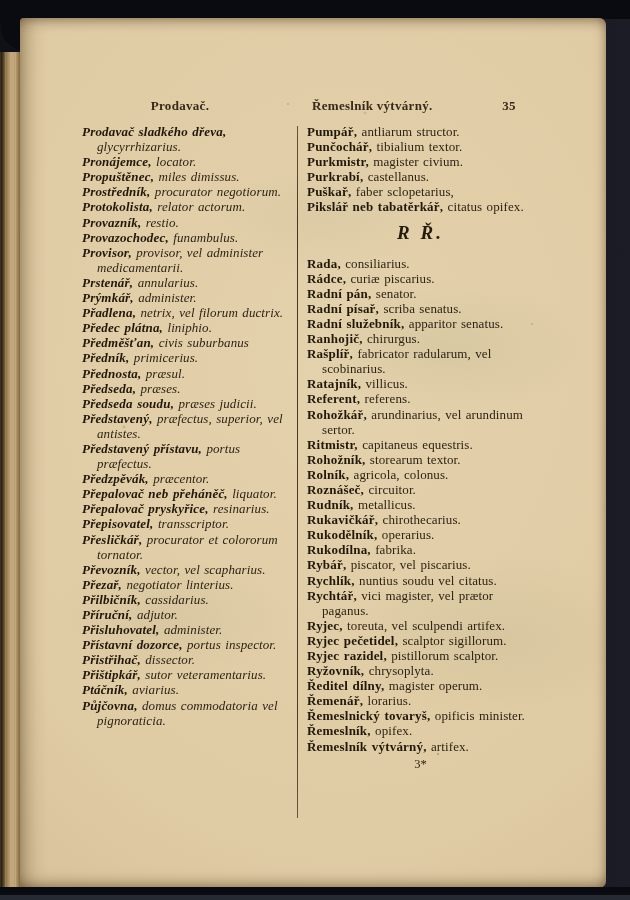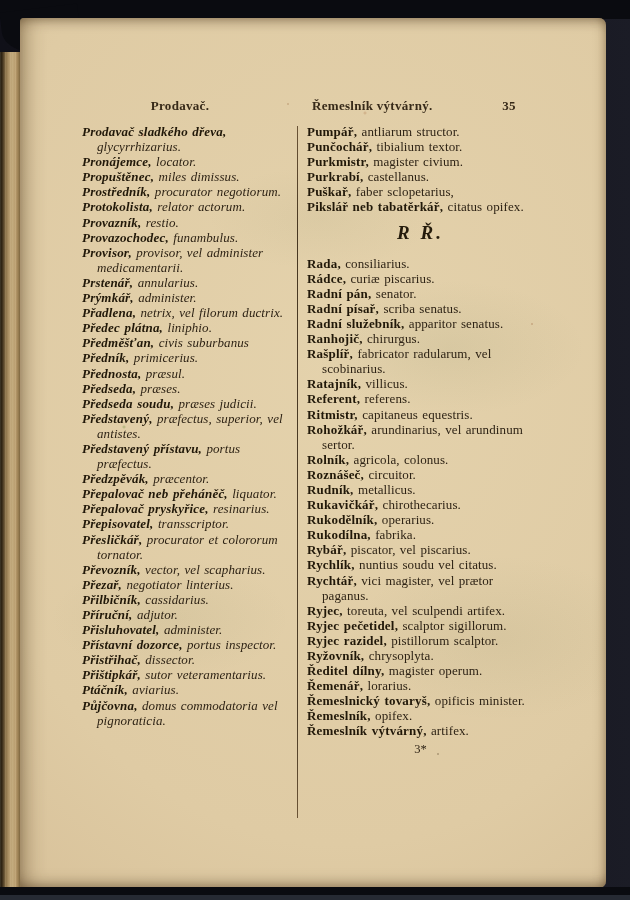--- a/index.html
+++ b/index.html
@@ -131,22 +131,23 @@
     <div>
         <div class="entry"><b>Rada,</b><span> consiliarius.</span></div>
         <div class="entry"><b>Rádce,</b><span> curiæ piscarius.</span></div>
         <div class="entry"><b>Radní pán,</b><span> senator.</span></div>
         <div class="entry"><b>Radní písař,</b><span> scriba senatus.</span></div>
         <div class="entry"><b>Radní služebník,</b><span> apparitor senatus.</span></div>
         <div class="entry"><b>Ranhojič,</b><span> chirurgus.</span></div>
         <div class="entry"><b>Rašplíř,</b><span> fabricator radularum, vel scobinarius.</span></div>
         <div class="entry"><b>Ratajník,</b><span> villicus.</span></div>
         <div class="entry"><b>Referent,</b><span> referens.</span></div>
+        <div class="entry"><b>Rohožkář,</b><span> arundinarius, vel arundinum sertor.</span></div>
         <div class="entry"><b>Ritmistr,</b><span> capitaneus equestris.</span></div>
-        <div class="entry"><b>Rohožkář,</b><span> arundinarius, vel arundinum sertor.</span></div>
+        <div class="entry"><b>Rohožník,</b><span> storearum textor.</span></div>
         <div class="entry"><b>Rolník,</b><span> agricola, colonus.</span></div>
         <div class="entry"><b>Roznášeč,</b><span> circuitor.</span></div>
         <div class="entry"><b>Rudník,</b><span> metallicus.</span></div>
         <div class="entry"><b>Rukavičkář,</b><span> chirothecarius.</span></div>
         <div class="entry"><b>Rukodělník,</b><span> operarius.</span></div>
         <div class="entry"><b>Rukodílna,</b><span> fabrika.</span></div>
         <div class="entry"><b>Rybář,</b><span> piscator, vel piscarius.</span></div>
         <div class="entry"><b>Rychlík,</b><span> nuntius soudu vel citatus.</span></div>
         <div class="entry"><b>Rychtář,</b><span> vici magister, vel prætor paganus.</span></div>
         <div class="entry"><b>Ryjec,</b><span> toreuta, vel sculpendi artifex.</span></div>

